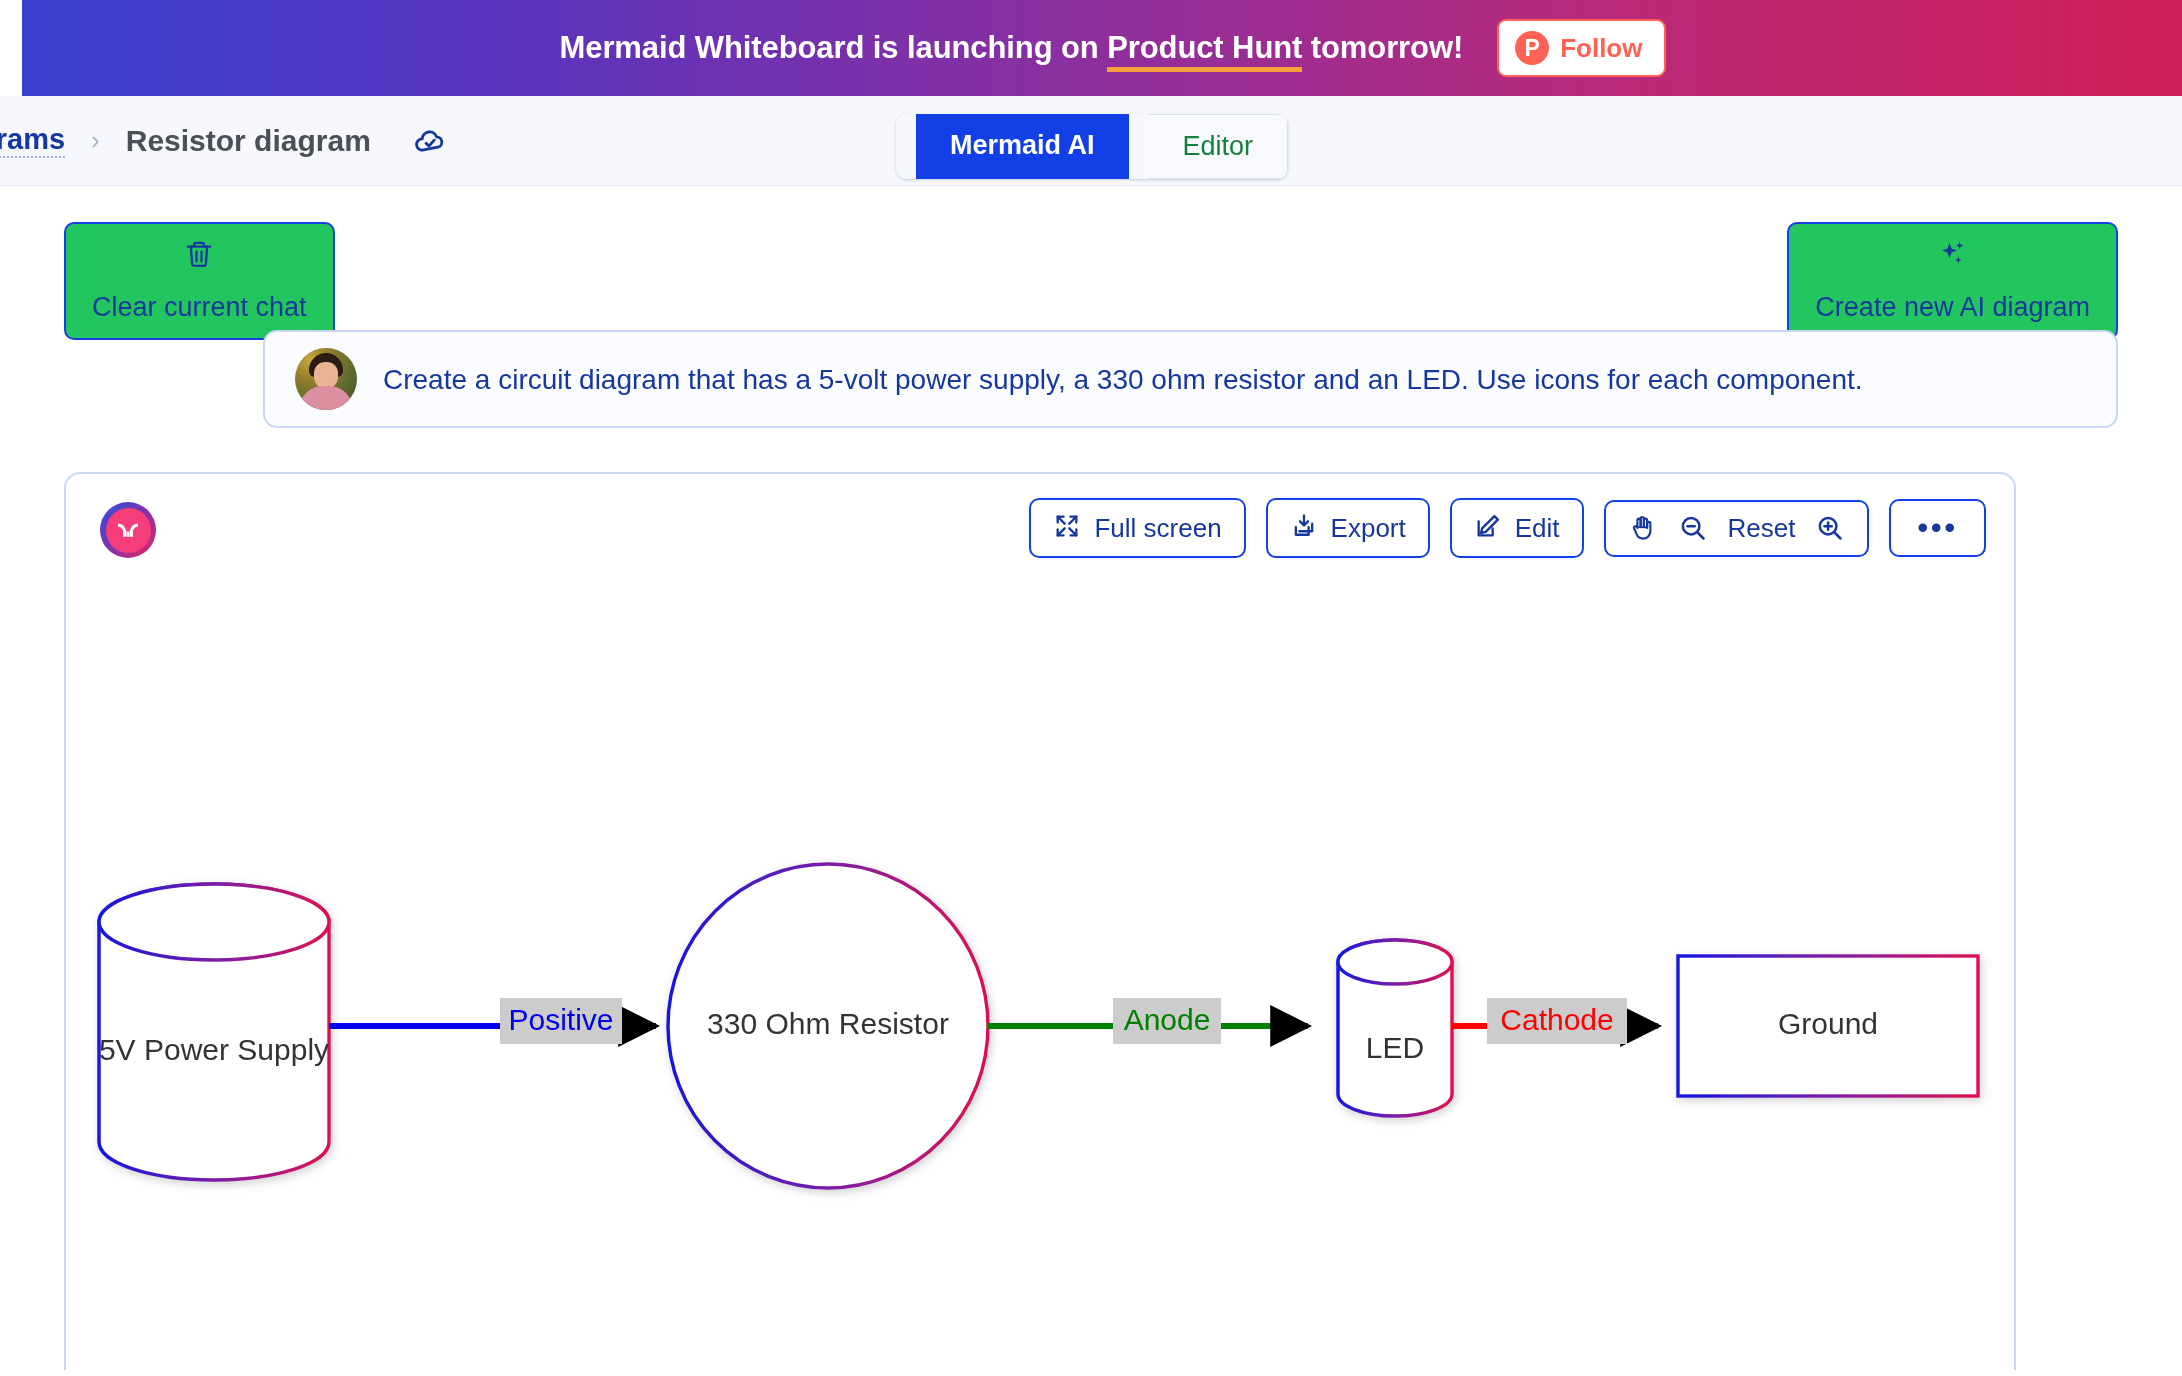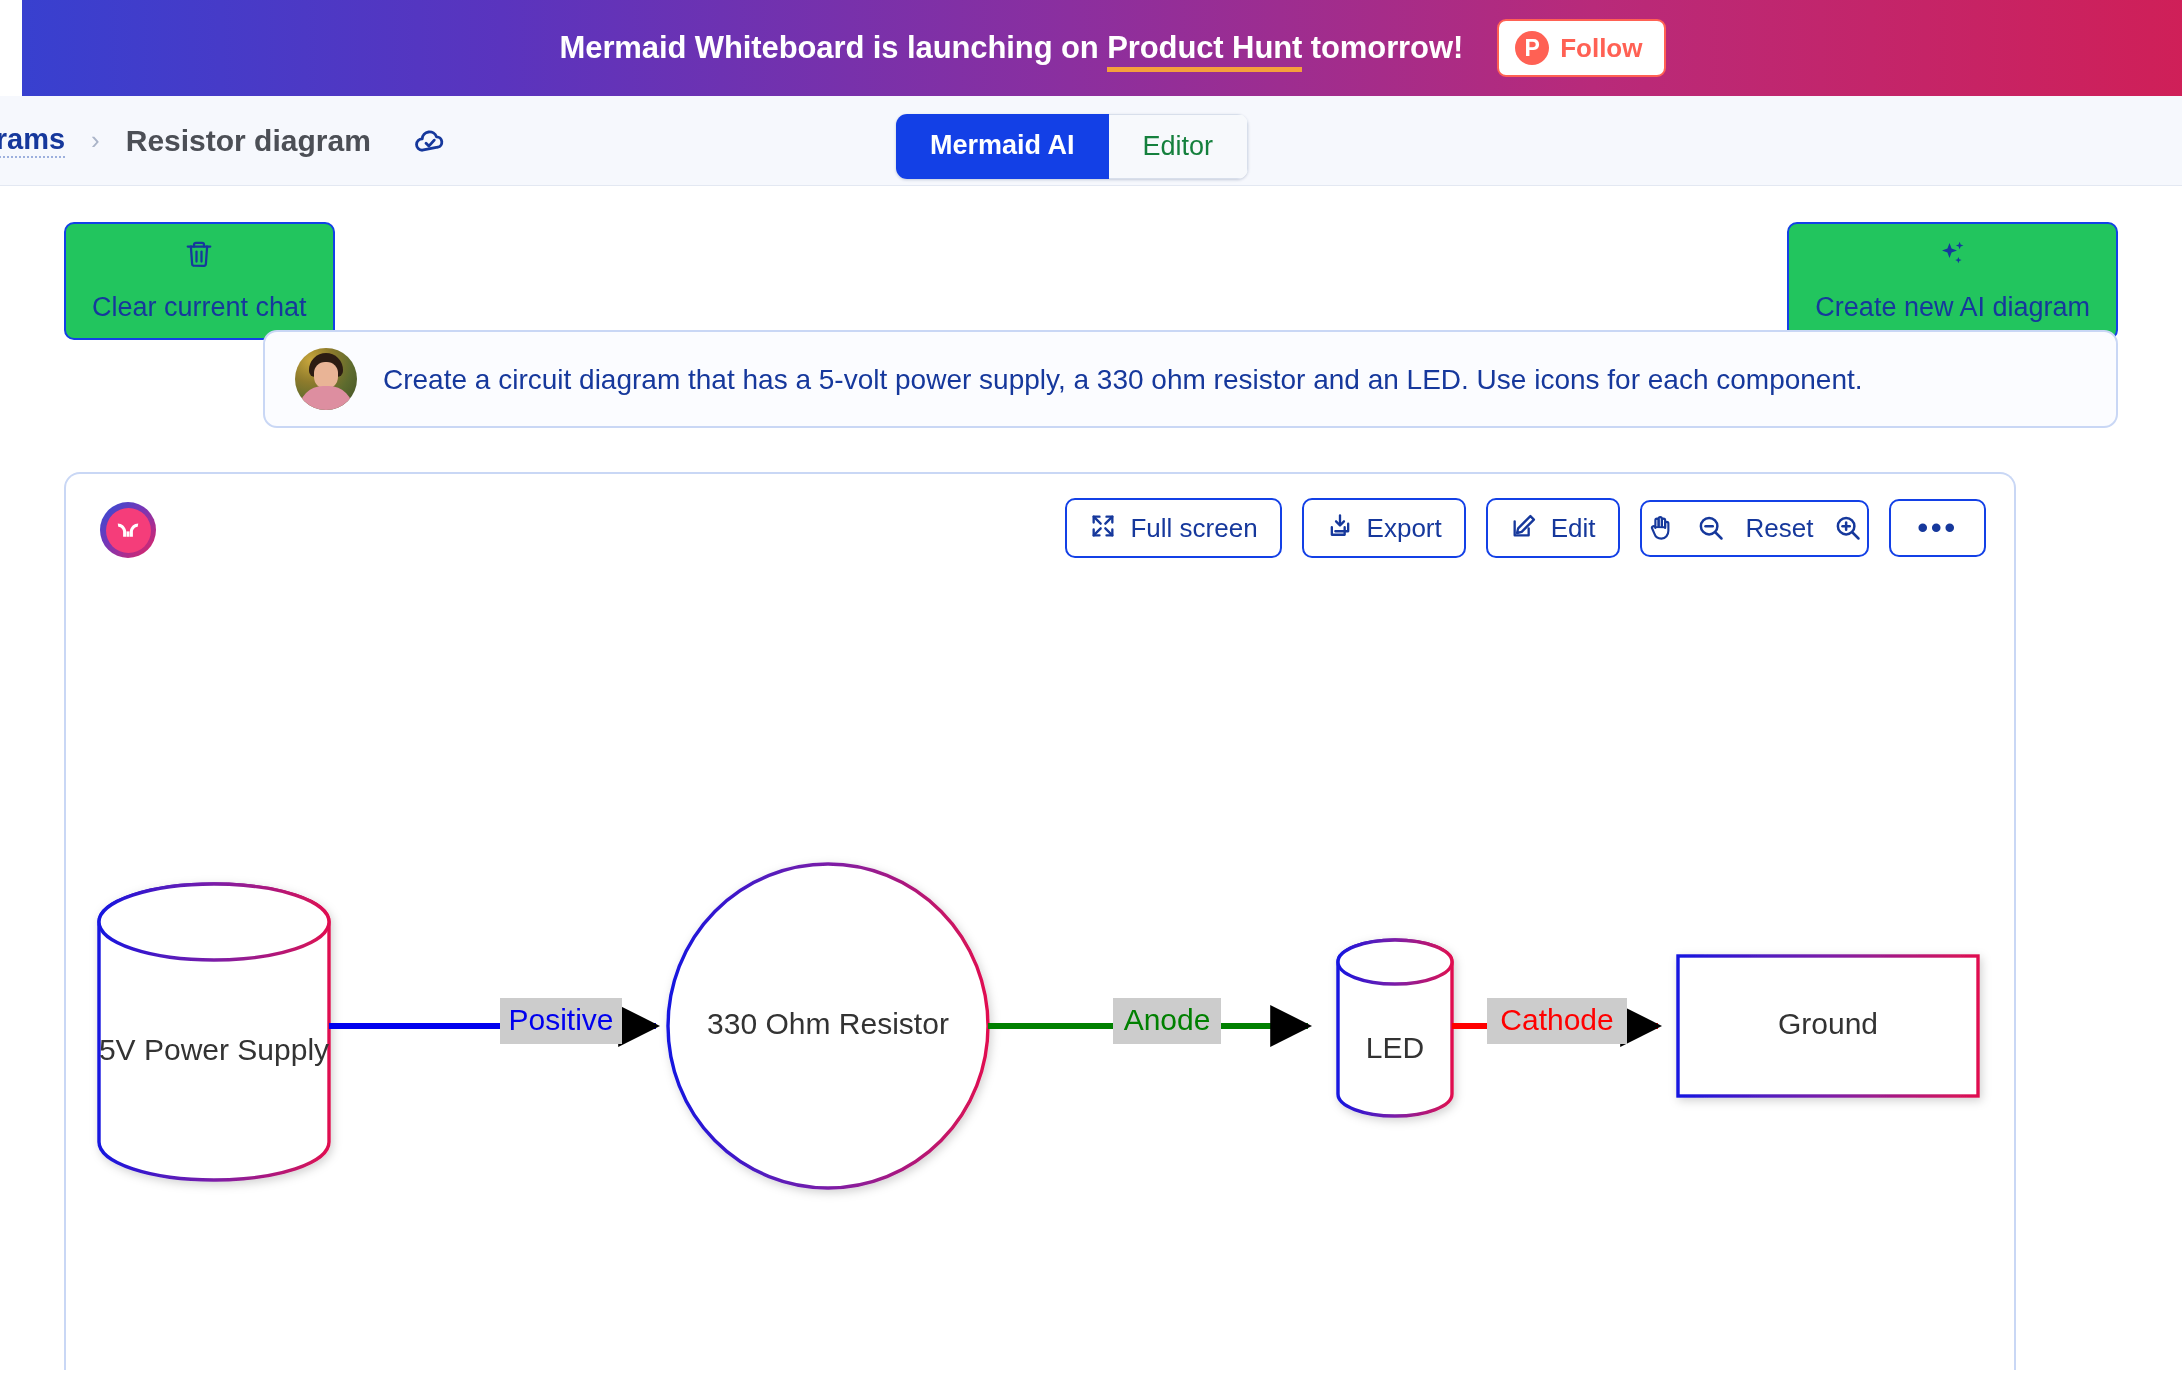--- a/index.html
+++ b/index.html
@@ -104,20 +104,21 @@
     border-radius: 11px;
     overflow: hidden;
     box-shadow: 0 1px 3px rgba(20,40,90,0.22);
   }
   .tab {
     font-size: 27px;
     padding: 16px 34px;
     cursor: pointer;
     white-space: nowrap;
     line-height: 1.15;
+    margin-left: 20px;
   }
   .tab.active { background: #1340e6; color: #ffffff; font-weight: bold; }
   .tab.inactive { background: #f7f9fc; color: #15803d; border: 1px solid #d8dfeb; border-left: none; }
 
   
   .action-row {
     position: relative;
     height: 112px;
     background: #ffffff;
   }
@@ -233,21 +234,21 @@
     white-space: nowrap;
     line-height: 1;
   }
   .tb-group {
     display: inline-flex;
     align-items: center;
     gap: 20px;
     background: #ffffff;
     border: 2px solid #1340e6;
     border-radius: 10px;
-    padding: 11px 4px;
+    padding: 11px 22px;
     text-align: right;
   }
   .tb-icon-btn {
     display: inline-flex; align-items: center; justify-content: center;
     cursor: pointer; color: #16389c;
   }
   .tb-reset-label { color: #16389c; font-size: 26px; cursor: pointer; }
   .tb-more {
     background: #ffffff; border: 2px solid #1340e6; border-radius: 10px;
     color: #16389c; font-size: 30px; font-weight: bold;

